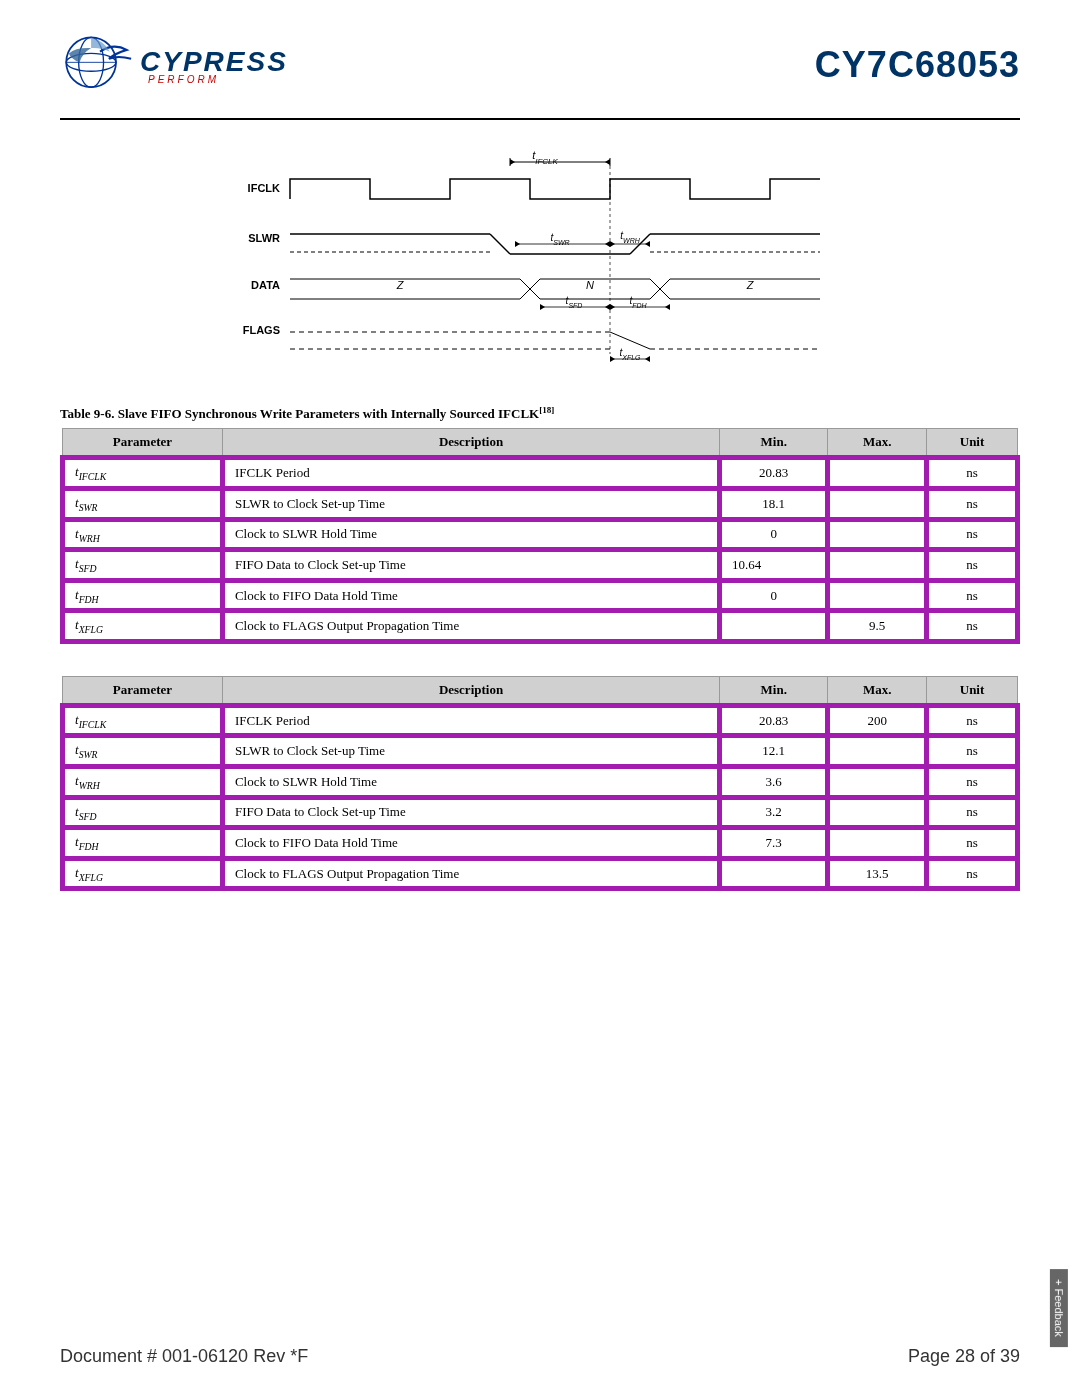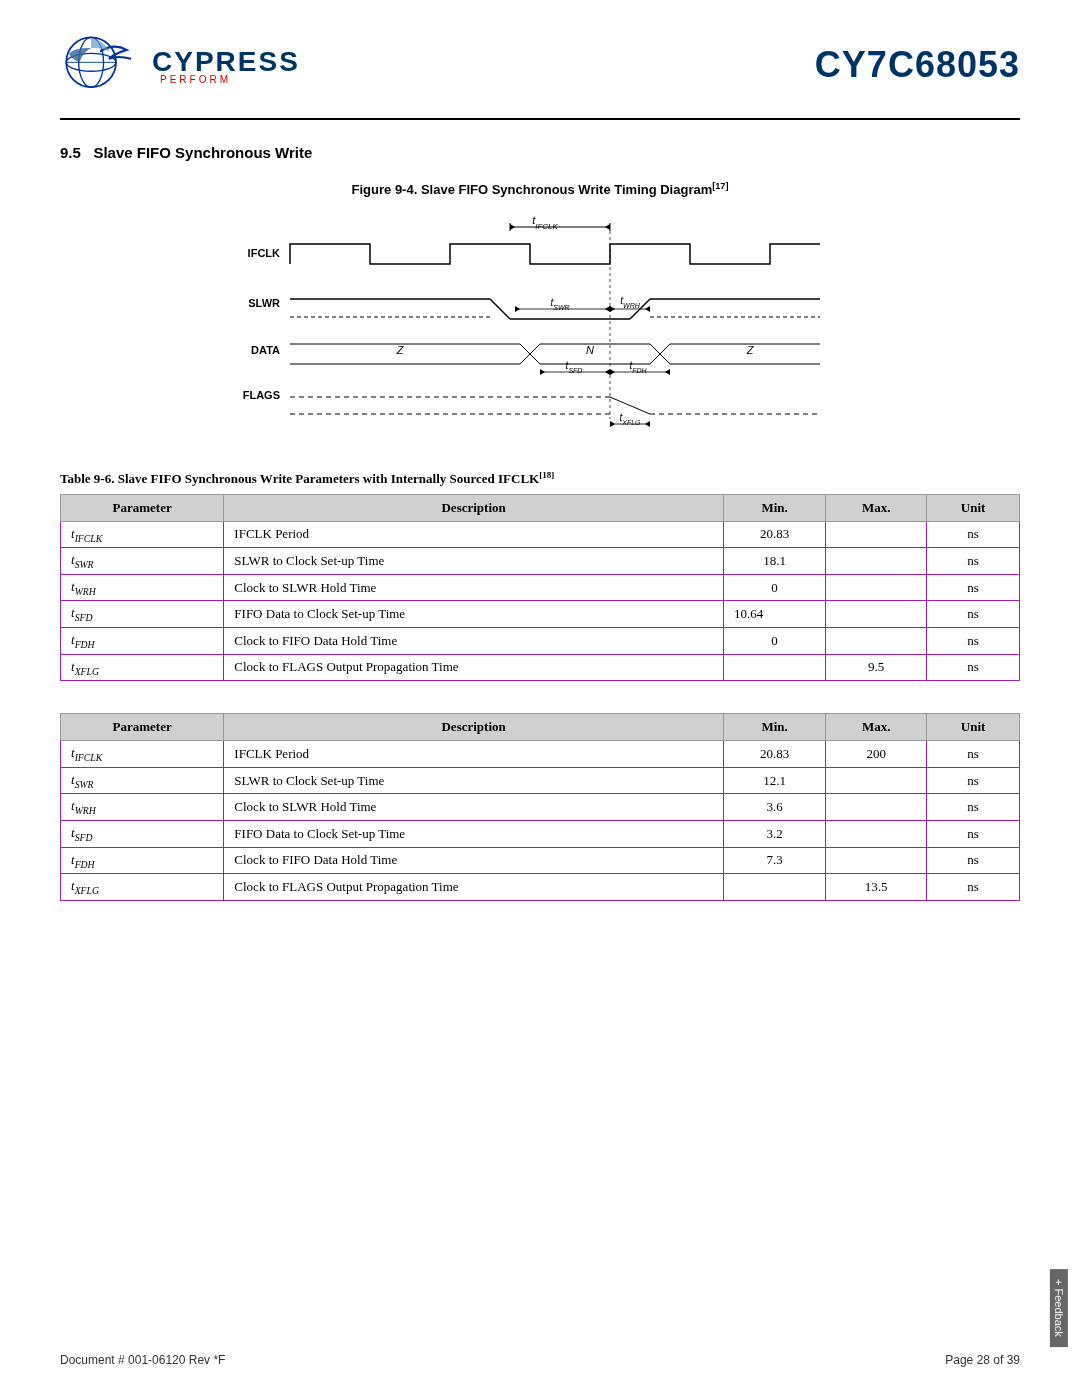--- a/index.html
+++ b/index.html
@@ -25,21 +25,22 @@
       display: flex;
       align-items: center;
       justify-content: space-between;
       margin-bottom: 10px;
       padding-bottom: 8px;
     }
 
     .logo-area {
       display: flex;
       align-items: center;
-      gap: 12px;
+      gap: 0;
+      font-style: italic;
     }
 
     .logo-svg {
       width: 80px;
       height: 70px;
     }
 
     .cypress-text {
       font-size: 28px;
       font-weight: bold;
@@ -107,21 +108,21 @@
 
     table th {
       background: #d0d0d0;
       border: 1px solid #999;
       padding: 5px 10px;
       font-weight: bold;
       text-align: center;
     }
 
     table td {
-      border: 1px solid #a21caf;
+      border: 5px solid #a21caf;
       padding: 4px 10px;
     }
 
     table td:first-child {
       font-style: italic;
       white-space: nowrap;
     }
 
     table td:nth-child(3),
     table td:nth-child(4),
@@ -130,21 +131,21 @@
     }
 
     
     .footer {
       position: absolute;
       bottom: 30px;
       left: 60px;
       right: 60px;
       display: flex;
       justify-content: space-between;
-      font-size: 12px;
+      font-size: 18px;
       color: #333;
     }
 
     
     .timing-svg {
       width: 640px;
       height: 230px;
     }
 
     sub {
@@ -177,29 +178,22 @@
       <div>
         <div class="cypress-text">CYPRESS</div>
         <div class="perform-text">PERFORM</div>
       </div>
     </div>
     <div class="part-number">CY7C68053</div>
   </div>
 
   <hr class="header-divider">
 
-  <div class="section-title">
-    <span>9.5</span>&nbsp;&nbsp;
-    <span>Slave FIFO Synchronous Write</span>
-  </div>
 
   <div class="figure-container">
-    <div class="figure-title">
-      <span>Figure 9-4. Slave FIFO Synchronous Write Timing Diagram</span><sup>[17]</sup>
-    </div>
 
     
     <svg class="timing-svg" viewBox="0 0 640 230" xmlns="http://www.w3.org/2000/svg" style="font-family: Arial, sans-serif; font-size: 12px;">
 
       <line x1="290" y1="18" x2="390" y2="18" stroke="#000" stroke-width="1"></line>
       <line x1="290" y1="14" x2="290" y2="22" stroke="#000" stroke-width="1"></line>
       <line x1="390" y1="14" x2="390" y2="22" stroke="#000" stroke-width="1"></line>
 
       <polygon points="295,18 290,15 290,21" fill="#000"></polygon>
       <polygon points="385,18 390,15 390,21" fill="#000"></polygon>

